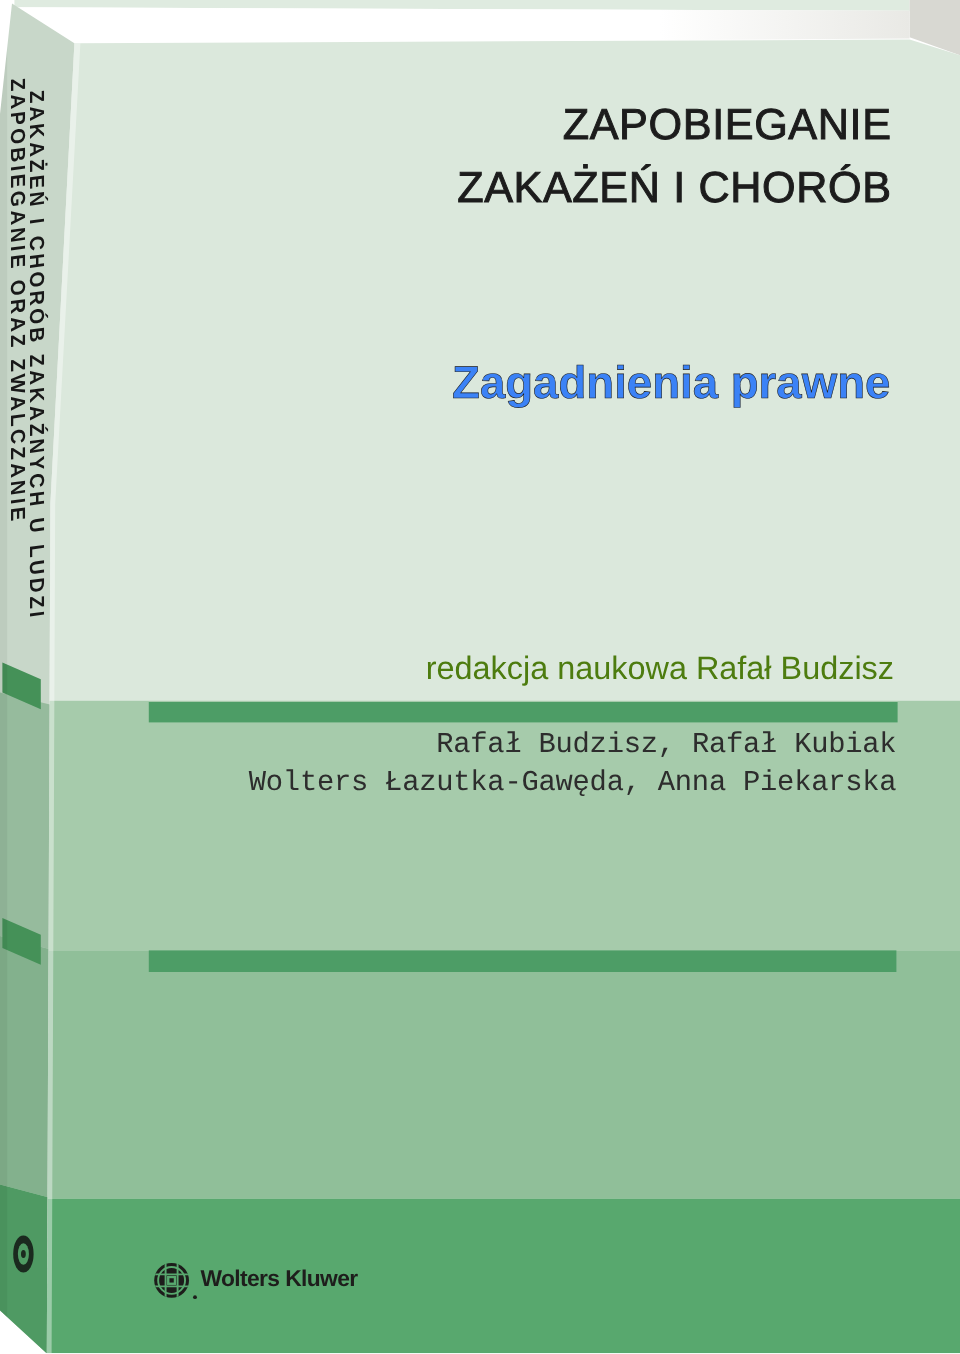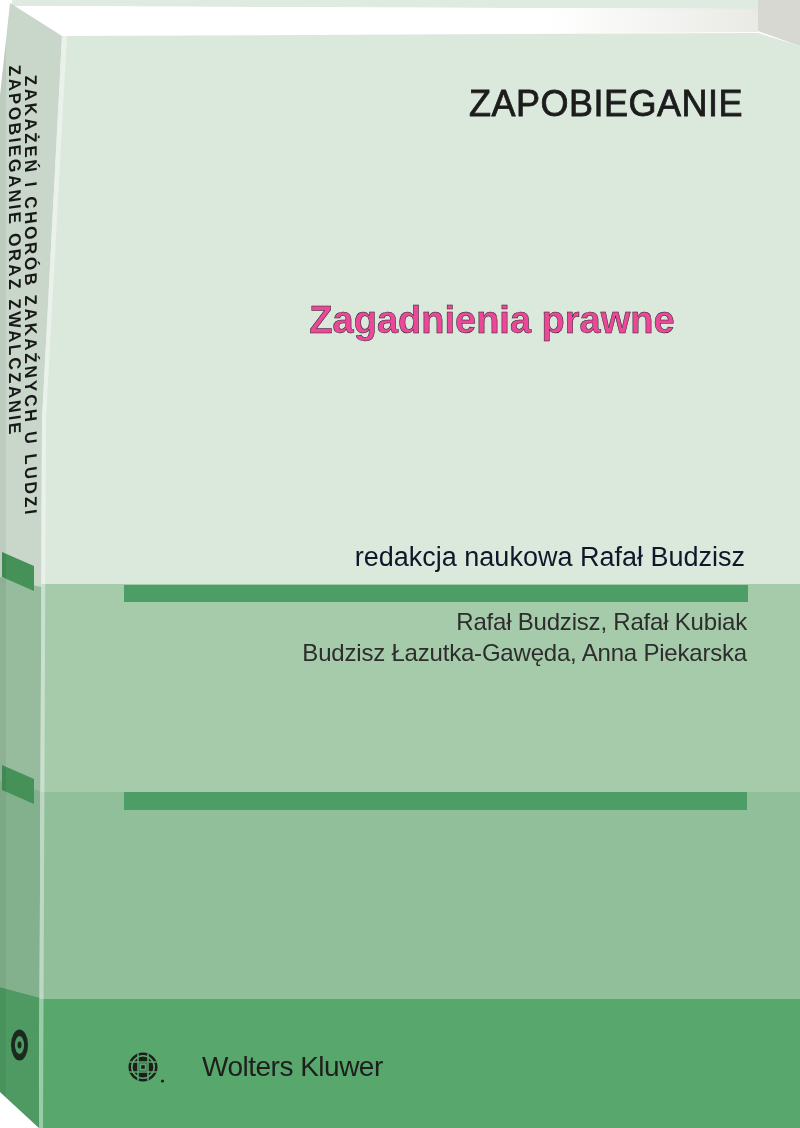--- a/index.html
+++ b/index.html
@@ -10,34 +10,34 @@
   .stage svg{position:absolute;left:0;top:0;}
   .abs{position:absolute;}
   .right-text{text-align:right;}
   .title{
     top:78px;right:57px;width:560px;
     font-size:36px;line-height:52px;font-weight:400;color:#1c1c1c;
     letter-spacing:0.5px;-webkit-text-stroke:0.8px #1c1c1c;
   }
   .subtitle{
     top:297px;right:58px;width:500px;
-    font-size:38px;line-height:46px;font-weight:700;color:#ec4899;text-align:center;
+    font-size:38px;line-height:46px;font-weight:700;color:#3b82f6;
     -webkit-text-stroke:0.5px #1c1c1c;
   }
   .editor{
     top:541px;right:55px;width:520px;
-    font-size:27px;line-height:32px;font-weight:400;color:#0f172a;text-align:right;
+    font-size:27px;line-height:32px;font-weight:400;color:#4d7c0f;text-align:right;
   }
   .authors{
     top:606px;right:53px;width:560px;
-    font-size:24px;line-height:31px;font-weight:400;color:#2d2d2d;letter-spacing:-0.2px;
+    font-size:24px;line-height:31px;font-weight:400;color:#2d2d2d;letter-spacing:-0.2px;font-family:Liberation Mono, monospace;
   }
   .wordmark{
     left:167px;top:1051px;
-    font-size:28px;line-height:32px;font-weight:400;color:#1e1e1c;letter-spacing:-0.5px;margin-left:35px;
+    font-size:19px;line-height:32px;font-weight:700;color:#1e1e1c;letter-spacing:-0.5px;
   }
   .spine-line{
     white-space:nowrap;font-weight:700;font-size:17px;line-height:18px;
     letter-spacing:2.6px;color:#181818;transform-origin:0 0;
     transform:rotate(90deg) skewX(8deg);
   }
   .spine-line-1{left:23px;top:64px;}
   .spine-line-2{left:39px;top:74px;}
 </style>
 </head>
@@ -113,26 +113,27 @@
       <rect x="141.2" y="1065.2" width="3.6" height="3.6" fill="#1d1d1b"></rect>
       <circle cx="162.5" cy="1081" r="1.6" fill="#1d1d1b"></circle>
     </g>
   </svg>
 
   <div class="abs spine-line spine-line-1">ZAPOBIEGANIE ORAZ ZWALCZANIE</div>
   <div class="abs spine-line spine-line-2">ZAKAŻEŃ I CHORÓB ZAKAŹNYCH U LUDZI</div>
 
   <div class="abs title right-text">
     <div>ZAPOBIEGANIE</div>
+    <div>ZAKAŻEŃ I CHORÓB</div>
   </div>
 
   <div class="abs subtitle right-text">Zagadnienia prawne</div>
 
   <div class="abs editor right-text">redakcja naukowa Rafał Budzisz</div>
 
   <div class="abs authors right-text">
     <div>Rafał Budzisz, Rafał Kubiak</div>
-    <div>Budzisz Łazutka-Gawęda, Anna Piekarska</div>
+    <div>Wolters Łazutka-Gawęda, Anna Piekarska</div>
   </div>
 
   <div class="abs wordmark">Wolters Kluwer</div>
 
 </div>
 
 </body></html>

